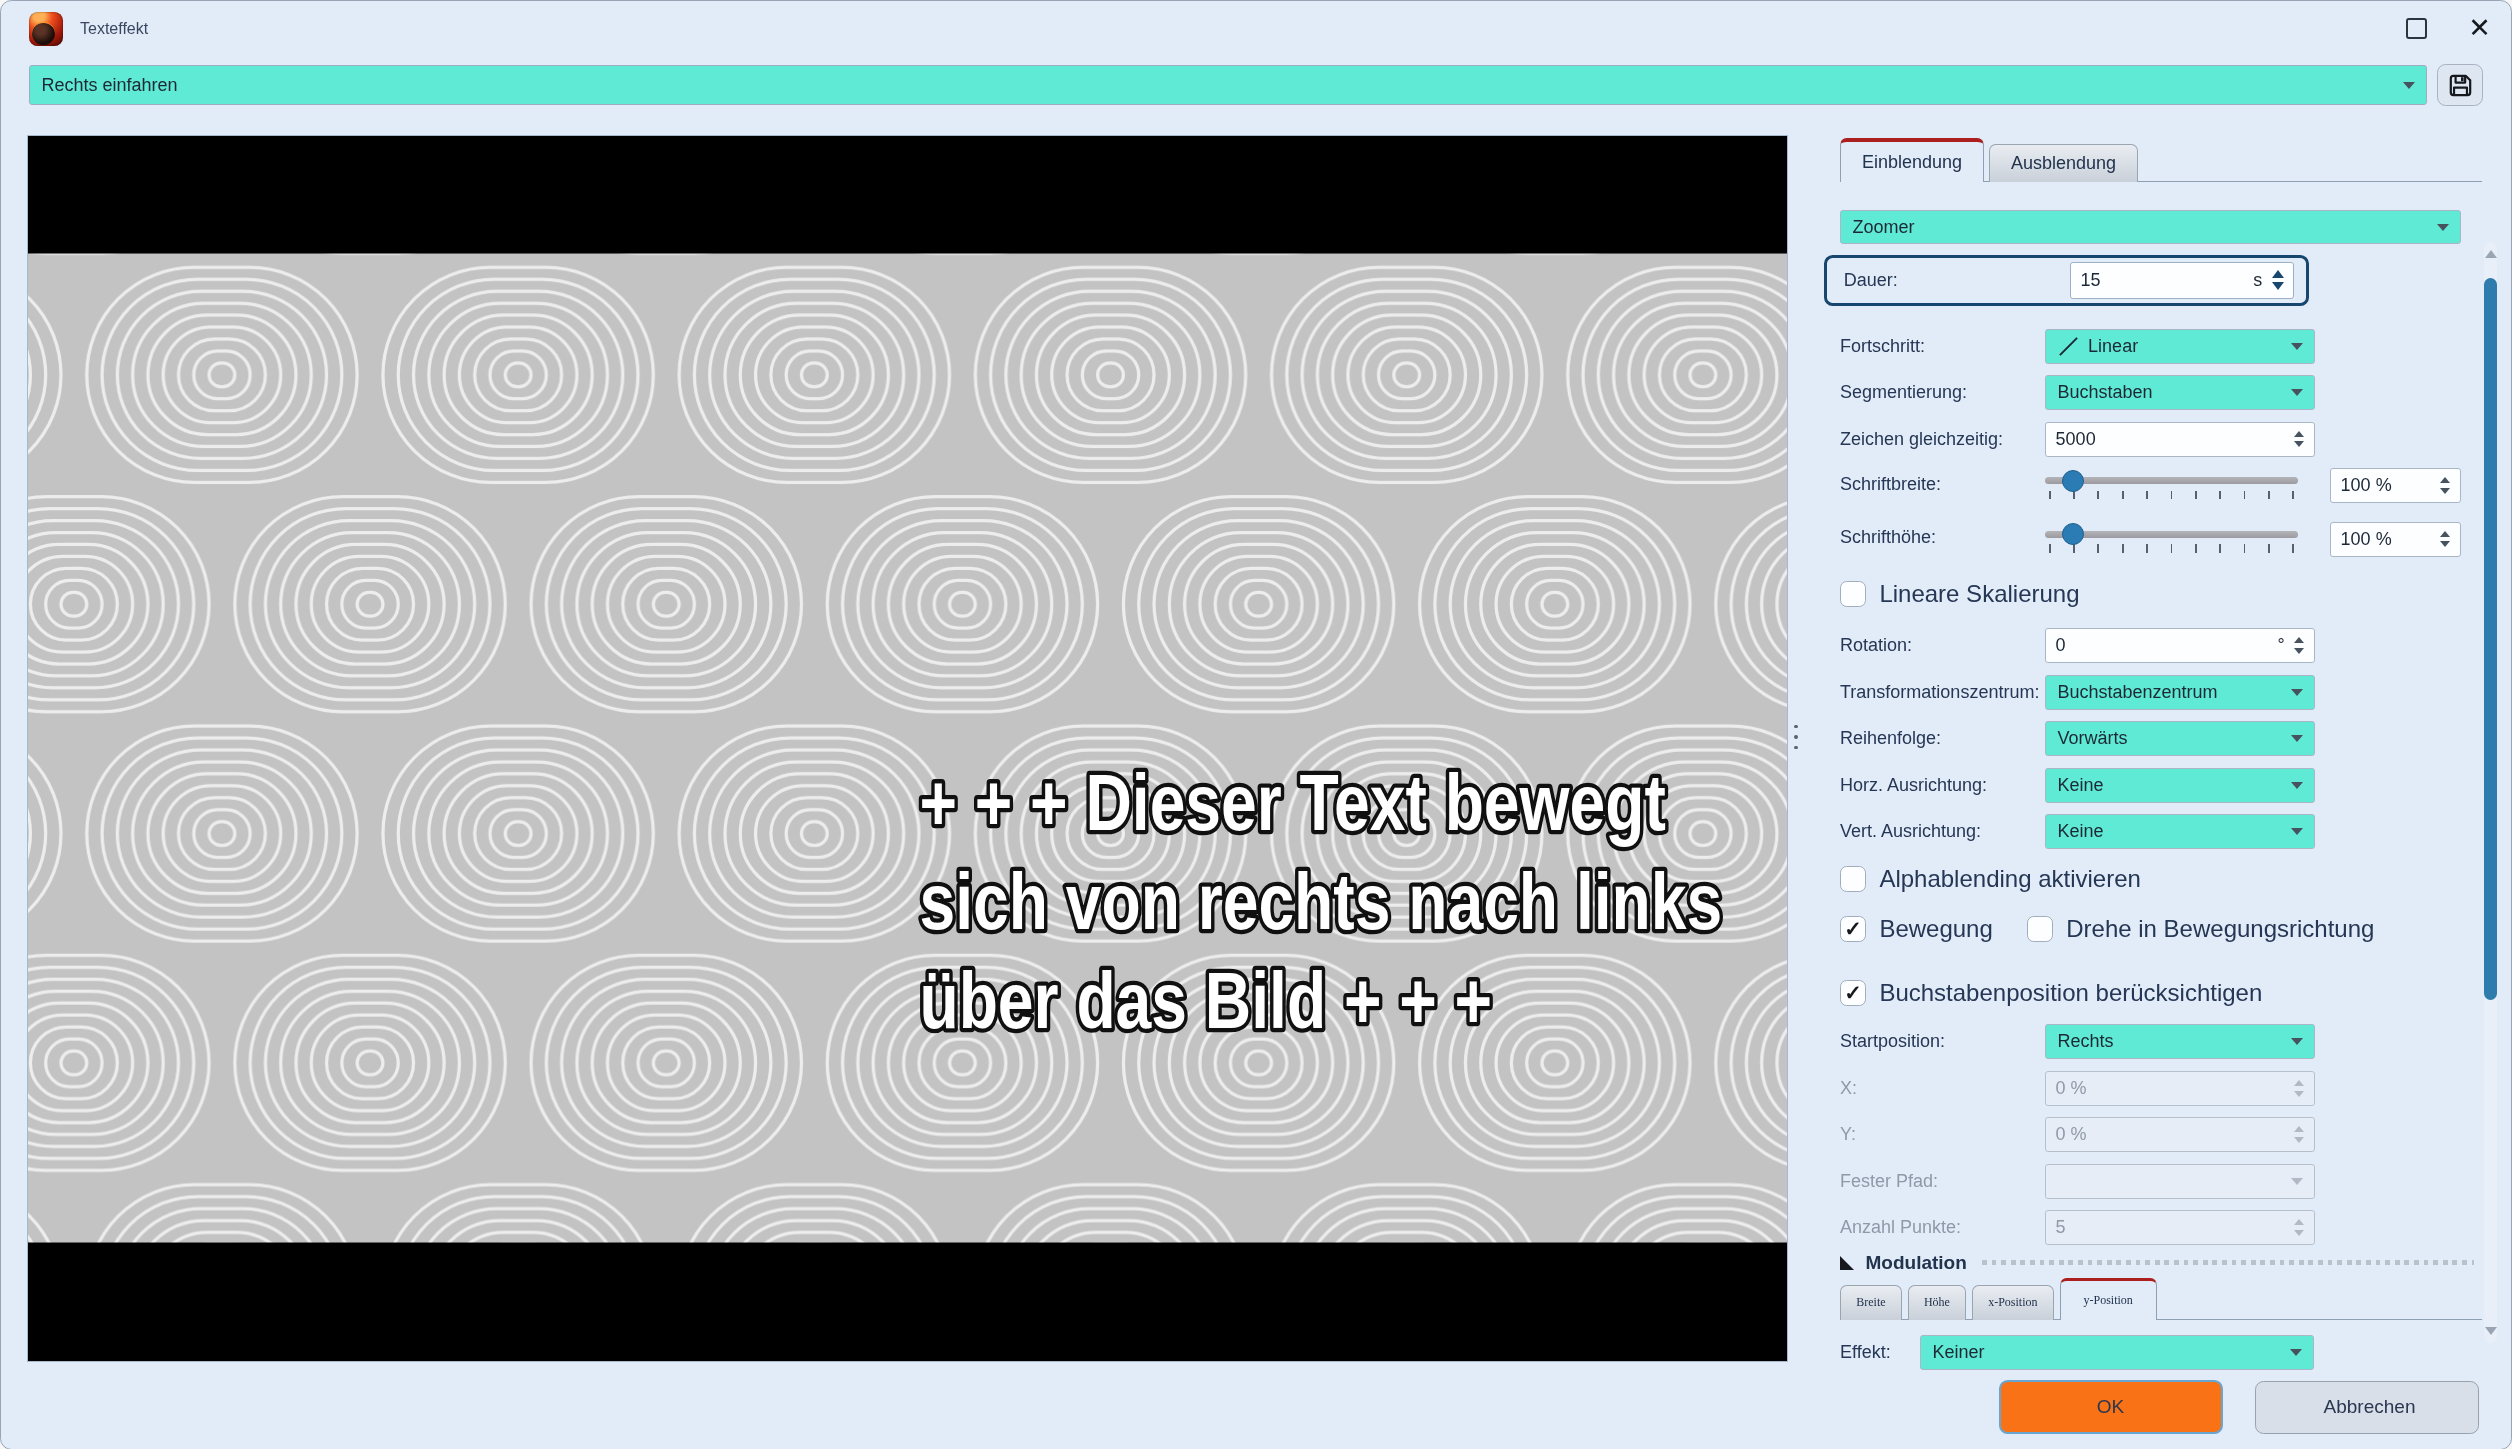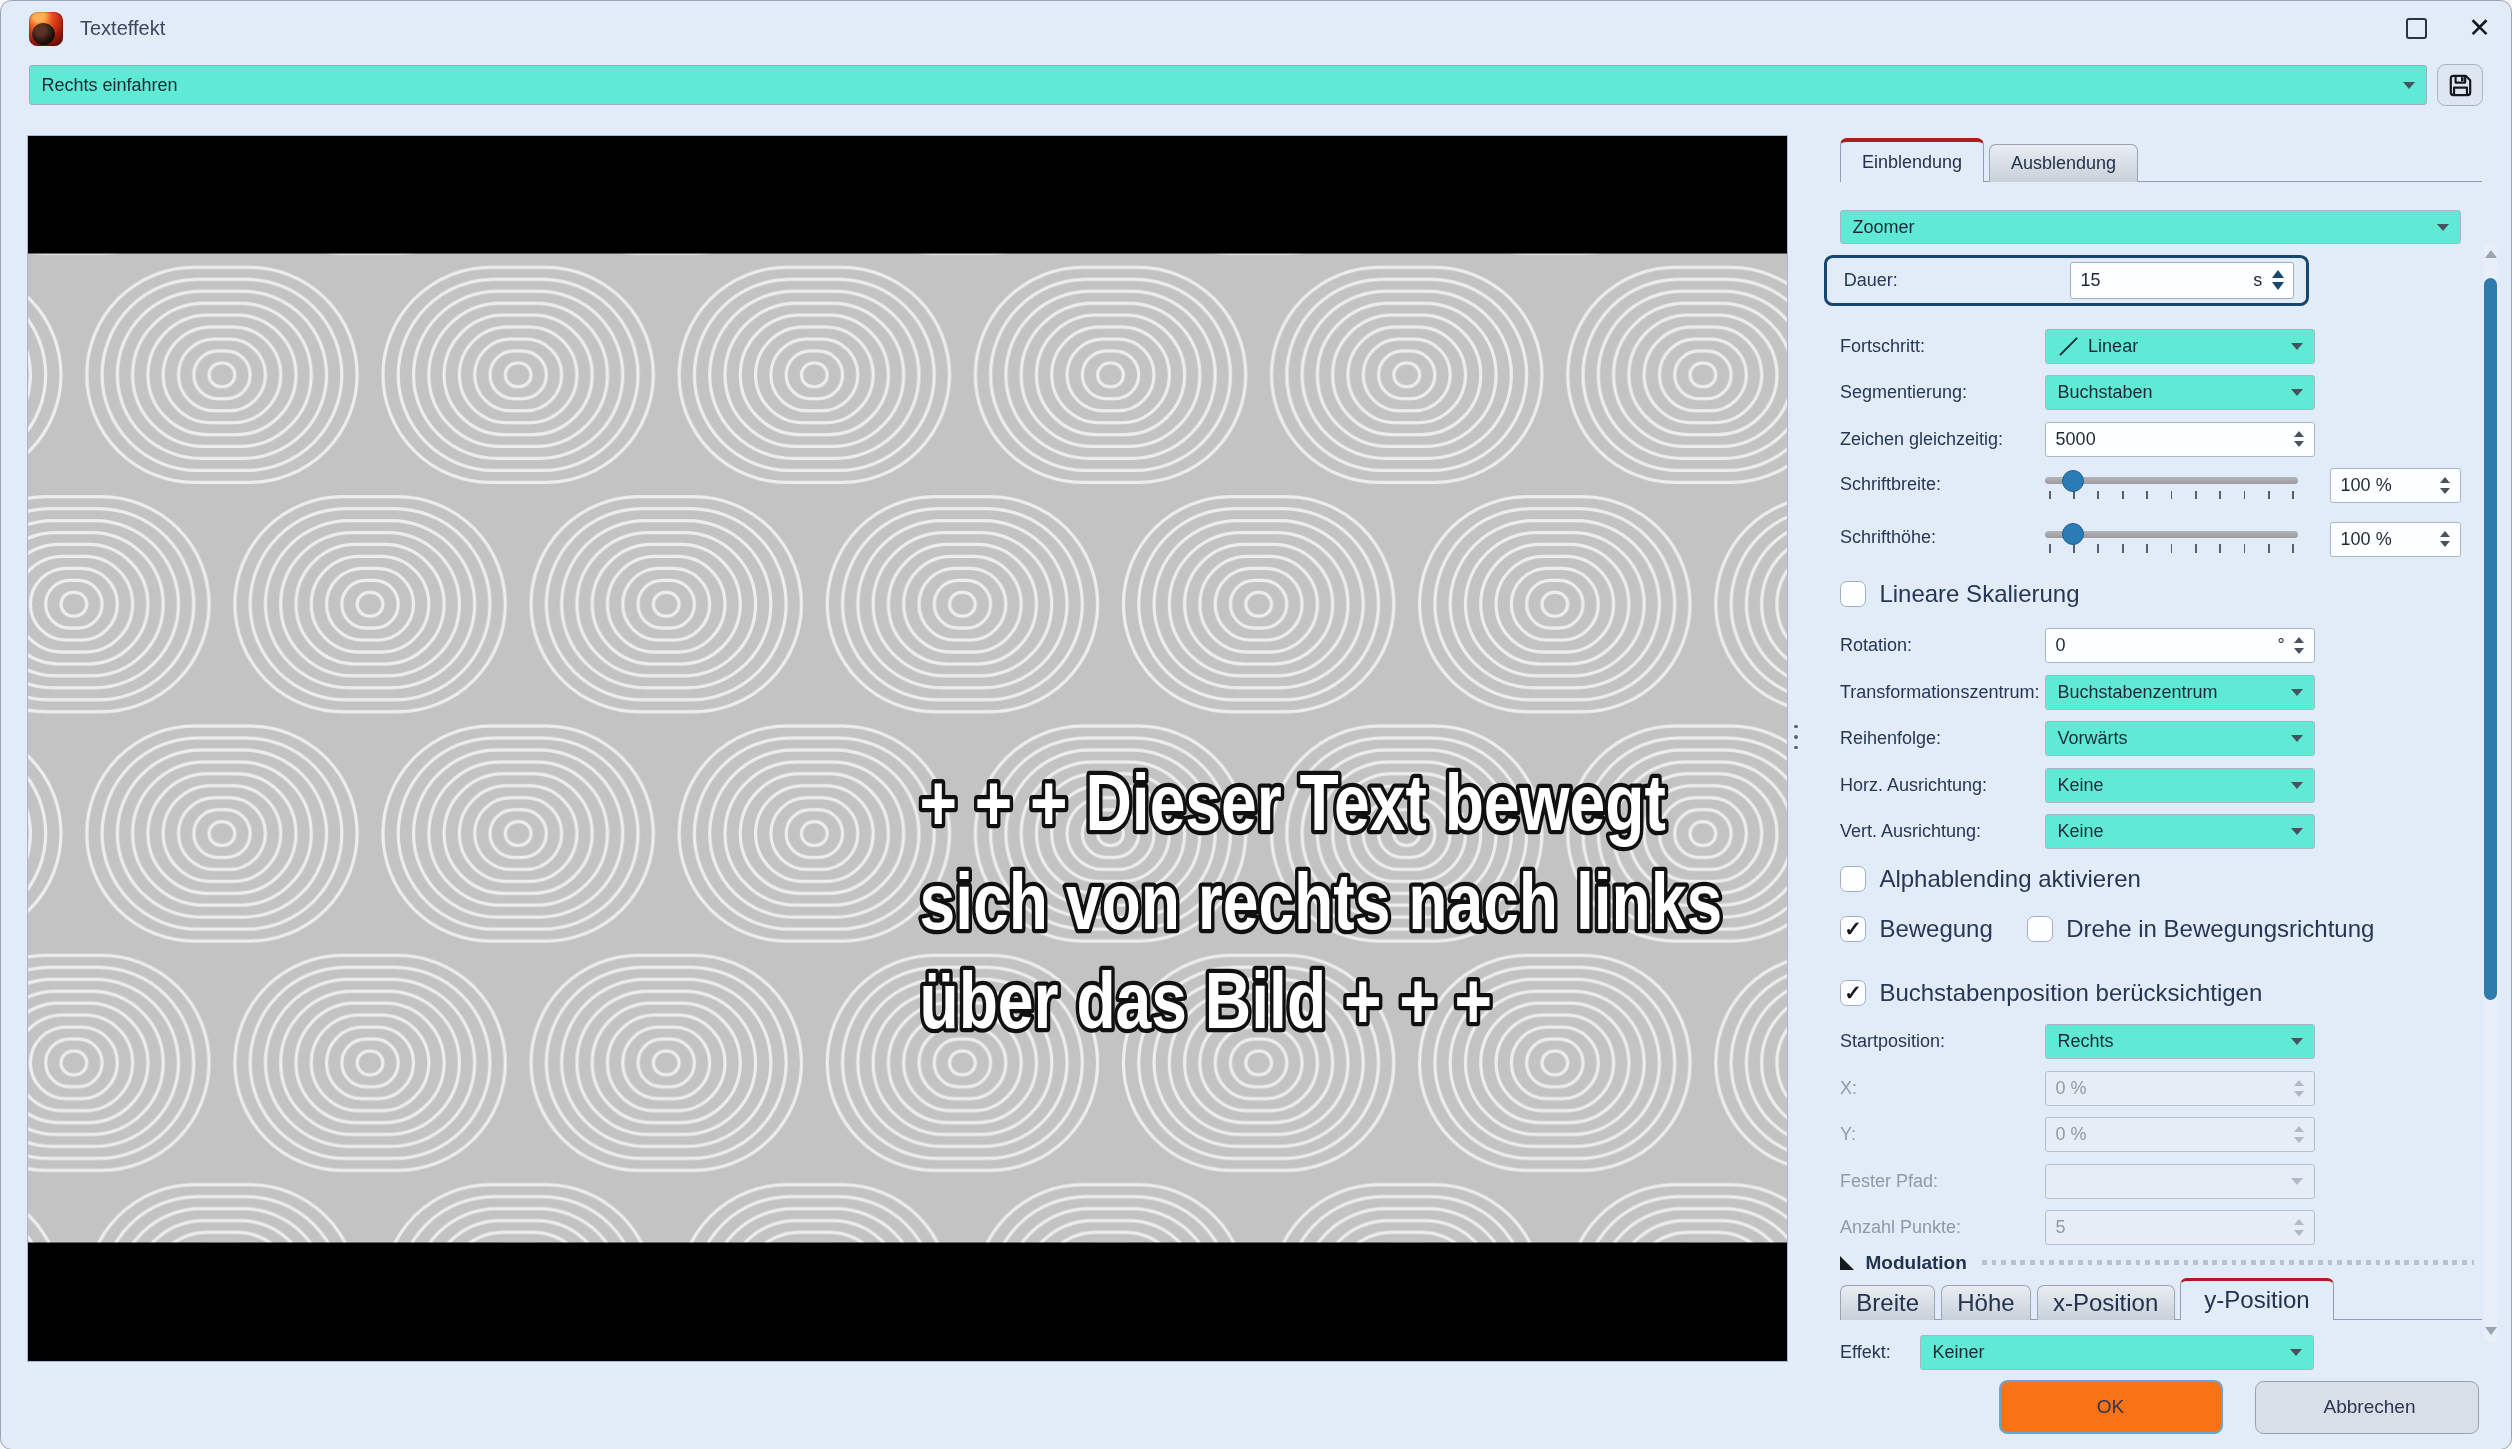--- a/index.html
+++ b/index.html
@@ -17,21 +17,21 @@
   .app-icon{
     width:34px;height:34px;margin-left:28px;border-radius:8.6px;position:relative;overflow:hidden;
     background:radial-gradient(circle at 30% 12%,#ffb056 0 14%,#ef4f1f 34%,#a3180a 68%,#420803 100%);
     box-shadow:inset 0 0 1.9px rgba(0,0,0,.6);
   }
   .app-icon::after{
     content:"";position:absolute;left:2.9px;top:10.5px;width:23px;height:23px;border-radius:50%;
     background:radial-gradient(circle at 38% 32%,#5a3326 0 22%,#1c0d08 65%);
     border-top:1.9px solid #ff9a2e;box-sizing:border-box;
   }
-  .win-title{margin-left:17px;font-size:20px;color:#3a4760;}
+  .win-title{margin-left:17px;font-size:16px;color:#3a4760;}
   .winbtns{margin-left:auto;display:flex;align-items:center;height:100%;}
   .btn-max,.btn-close{width:63px;height:100%;display:flex;align-items:center;justify-content:center;cursor:default;}
   .max-glyph{width:16.2px;height:16.2px;border:2.1px solid #2e343c;border-radius:2.9px;}
   .close-glyph{font-size:27px;color:#16191e;line-height:1;}
   
   .toolbar{position:absolute;left:28px;top:63px;right:28px;height:42px;display:flex;align-items:center;}
   .combo{
     background:#5eead4;border:1px solid #a9b6c6;border-radius:2.9px;box-sizing:border-box;
     display:flex;align-items:center;padding:0 11.5px;font-size:18px;color:#1d2836;height:35px;
   }
@@ -114,23 +114,23 @@
   .row.disabled .updown .dn{border-top-color:#b0bac6;}
   .row.disabled .dd-arrow{border-top-color:#b0bac6;}
   
   .mod-header{display:flex;align-items:center;margin-top:5.7px;height:23px;}
   .mod-tri{width:0;height:0;border-bottom:14.3px solid #15181d;border-right:14.3px solid transparent;margin-right:11.5px;}
   .mod-title{font-size:19px;font-weight:bold;color:#22334e;margin-right:15.3px;}
   .dotline{flex:1;height:4.8px;margin-right:-13.4px;background:repeating-linear-gradient(to right,#b9c1cb 0 4.8px,transparent 4.8px 9.6px);}
   .mod-tabbar{position:relative;display:flex;align-items:flex-end;height:42px;margin-top:3.8px;}
   .mod-tabbar::after{content:"";position:absolute;left:0;bottom:0;width:calc(100% + 21px);border-bottom:1px solid #8fa0b4;}
   .mod-tab{
-    position:relative;z-index:2;padding:0 15.3px;font-size:24px;color:#22334e;display:flex;align-items:center;
+    position:relative;z-index:2;padding:0 15.3px;font-size:12px;color:#22334e;display:flex;align-items:center;
     border:1px solid #9aa5b2;border-bottom:none;border-radius:6.7px 6.7px 0 0;height:34px;
-    background:linear-gradient(#e9edf2,#c9d0d9);margin-right:5.7px;
+    background:linear-gradient(#e9edf2,#c9d0d9);margin-right:5.7px;font-family:Liberation Serif, serif;
   }
   .mod-tab.active{height:42px;background:#e2ebf8;border-color:#8fa0b4;border-top:3.8px solid #ab1f1f;box-sizing:border-box;padding:0 23px;}
   .effekt-row{margin-top:15.3px;}
   .effekt-row .lbl{flex:0 0 80px;}
   .effekt-row .combo{width:394px;}
   
   .vscroll{position:absolute;left:2481px;top:241px;width:17px;height:1101px;}
   .vscroll .track{position:absolute;left:1.9px;top:0;width:13.4px;height:100%;background:#e9eff9;border-radius:6.7px;}
   .sb-up{position:absolute;left:2.9px;top:7.6px;width:0;height:0;border-left:6.2px solid transparent;border-right:6.2px solid transparent;border-bottom:8.6px solid #9aa5b4;}
   .sb-dn{position:absolute;left:2.9px;bottom:7.6px;width:0;height:0;border-left:6.2px solid transparent;border-right:6.2px solid transparent;border-top:8.6px solid #9aa5b4;}

